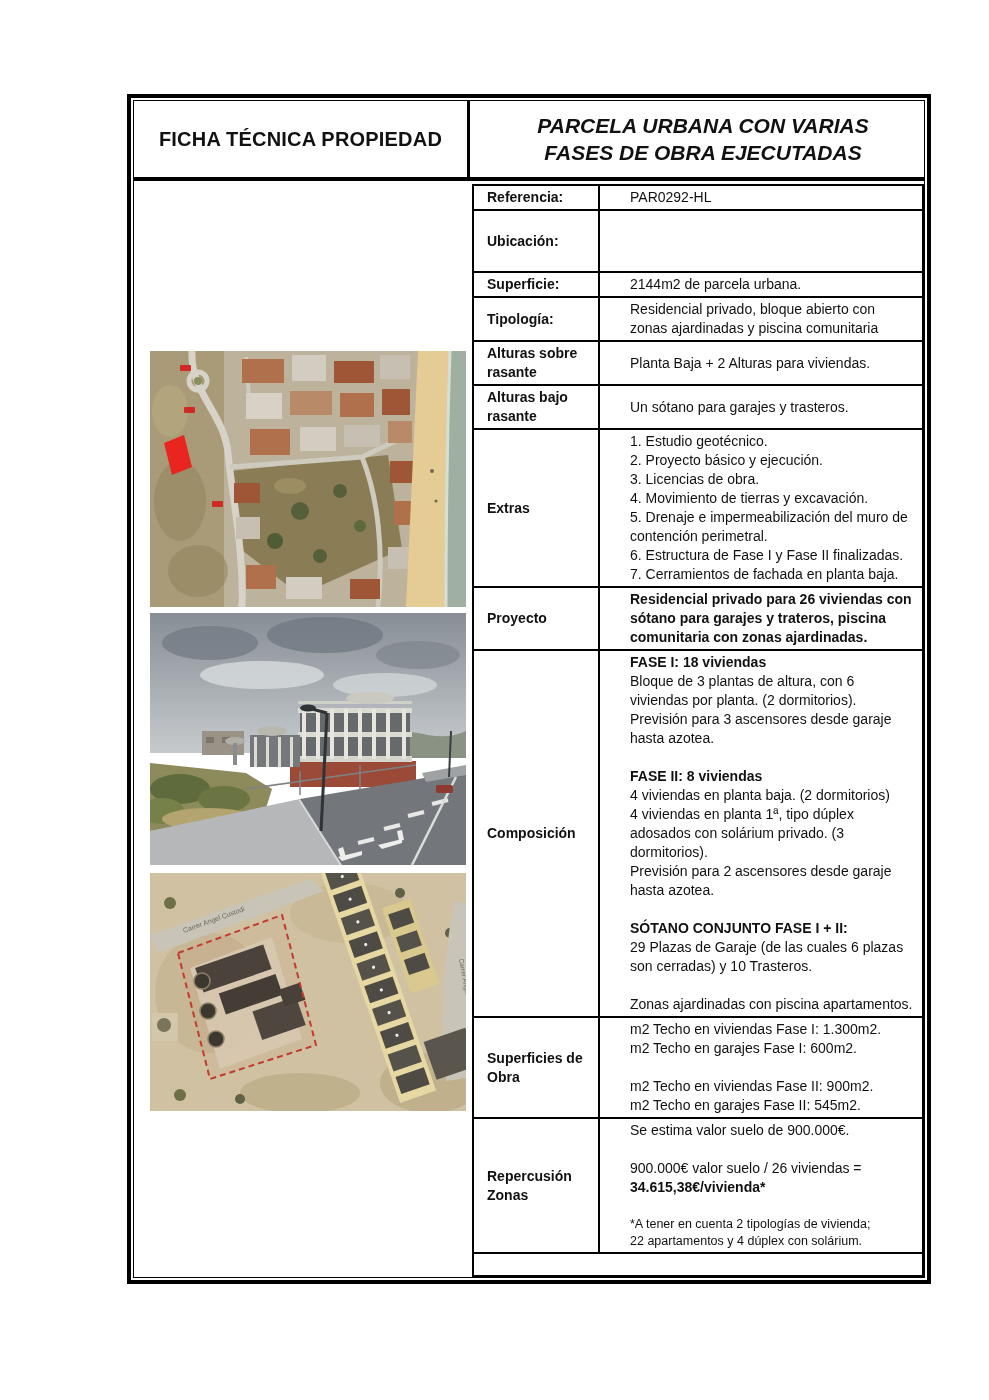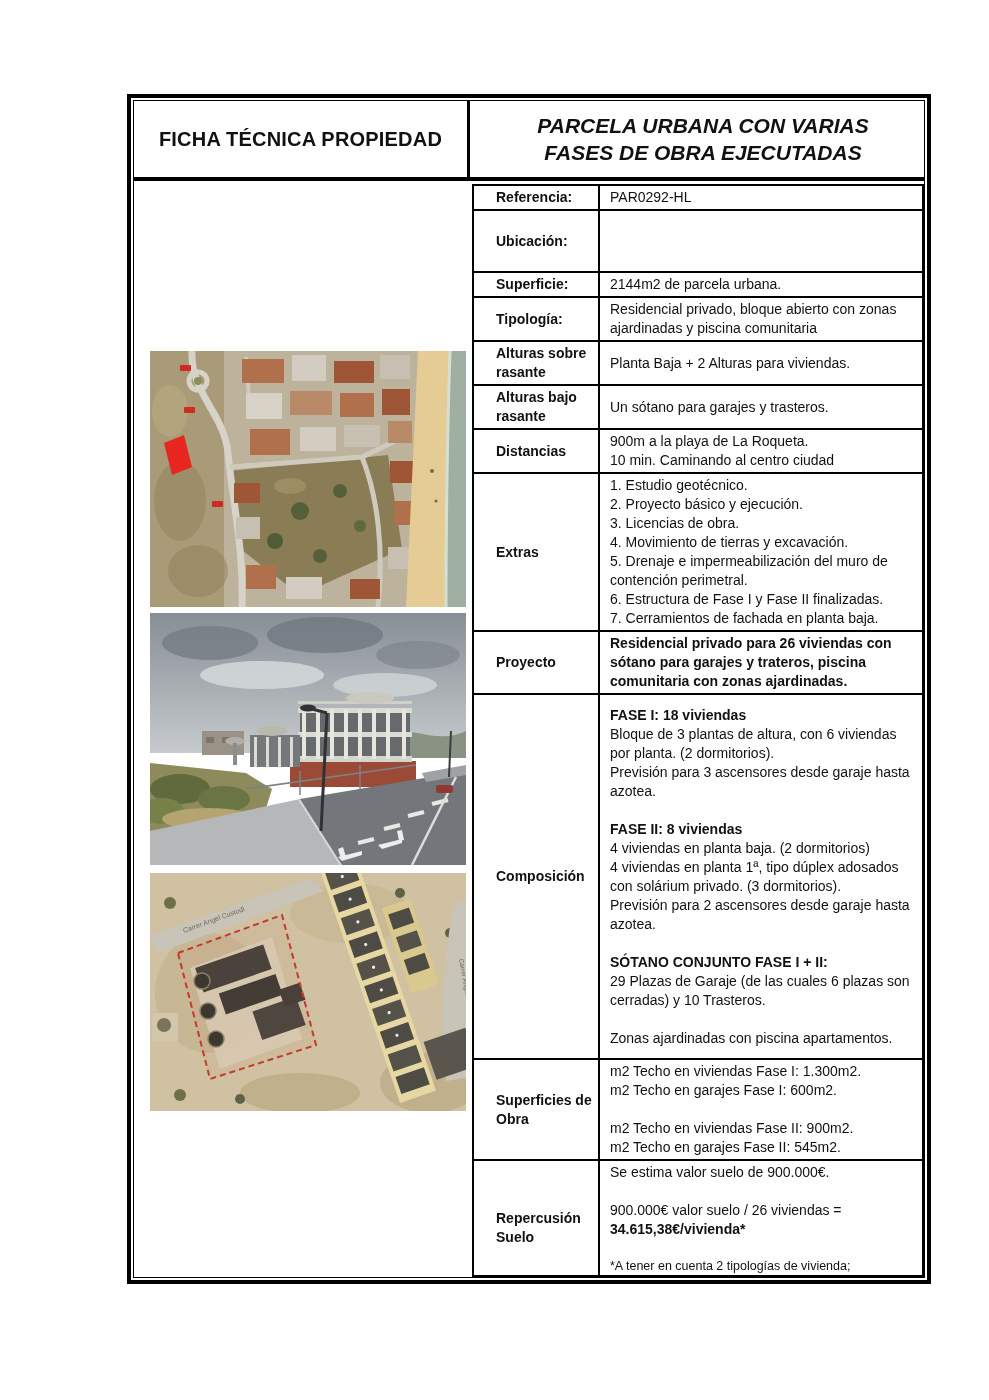--- a/index.html
+++ b/index.html
@@ -12,22 +12,22 @@
   .h-right{flex:1;display:flex;align-items:center;justify-content:center;text-align:center;font-weight:700;
            font-size:21px;line-height:27px;padding:0 28px;box-sizing:border-box;font-style:italic;}
   .bodyarea{flex:1;position:relative;min-height:0;}
   .images{position:absolute;left:16px;top:170px;width:316px;display:flex;flex-direction:column;}
   .ph{flex:0 0 auto;font-size:0;line-height:0;}
   .ph1{margin-bottom:6px;} .ph2{margin-bottom:8px;}
   .rt{position:absolute;left:338px;top:3px;right:0;bottom:0;border:2px solid #000;display:flex;flex-direction:column;
       font-size:14px;line-height:19px;overflow:hidden;}
   .row{display:flex;border-bottom:2px solid #000;flex:0 0 auto;box-sizing:border-box;}
   .lbl{flex:0 0 126px;width:126px;border-right:2px solid #000;font-weight:700;display:flex;align-items:center;
-       padding:2px 6px 2px 22px;box-sizing:border-box;}
-  .val{flex:1;display:flex;flex-direction:column;justify-content:center;padding:2px 6px 2px 10px;box-sizing:border-box;min-width:0;}
+       padding:2px 6px 2px 13px;box-sizing:border-box;}
+  .val{flex:1;display:flex;flex-direction:column;justify-content:center;padding:2px 6px 2px 10px;box-sizing:border-box;min-width:0;margin-left:20px;}
   .b{font-weight:700;}
   .sp{height:19px;}
   .small{font-size:12.5px;line-height:17px;}
   .r-ref{min-height:22px}.r-ubi{min-height:62px}.r-sup{min-height:22px}.r-tip{min-height:42px}
   .r-asr{min-height:42px}.r-abr{min-height:42px}.r-dis{min-height:42px}.r-ext{min-height:157px}
   .r-pro{min-height:62px}.r-com{min-height:365px}.r-sob{min-height:95px}.r-rep{min-height:122px}
 </style>
 </head>
 <body>
 
@@ -278,27 +278,20 @@
         </div>
       </div>
 
       <div class="row r-abr">
         <div class="lbl">Alturas bajo rasante</div>
         <div class="val">
           <div>Un sótano para garajes y trasteros.</div>
         </div>
       </div>
 
-      <div class="row r-dis">
-        <div class="lbl">Distancias</div>
-        <div class="val">
-          <div>900m a la playa de La Roqueta.</div>
-          <div>10 min. Caminando al centro ciudad</div>
-        </div>
-      </div>
 
       <div class="row r-ext">
         <div class="lbl">Extras</div>
         <div class="val">
           <div>1. Estudio geotécnico.</div>
           <div>2. Proyecto básico y ejecución.</div>
           <div>3. Licencias de obra.</div>
           <div>4. Movimiento de tierras y excavación.</div>
           <div>5. Drenaje e impermeabilización del muro de contención perimetral.</div>
           <div>6. Estructura de Fase I y Fase II finalizadas.</div>
@@ -337,21 +330,21 @@
         <div class="val">
           <div>m2 Techo en viviendas Fase I: 1.300m2.</div>
           <div>m2 Techo en garajes Fase I: 600m2.</div>
           <div class="sp"></div>
           <div>m2 Techo en viviendas Fase II: 900m2.</div>
           <div>m2 Techo en garajes Fase II: 545m2.</div>
         </div>
       </div>
 
       <div class="row r-rep">
-        <div class="lbl">Repercusión Suelo</div>
+        <div class="lbl">Repercusión Zonas</div>
         <div class="val">
           <div>Se estima valor suelo de 900.000€.</div>
           <div class="sp"></div>
           <div>900.000€ valor suelo / 26 viviendas =</div>
           <div class="b">34.615,38€/vivienda*</div>
           <div class="sp"></div>
           <div class="small">*A tener en cuenta 2 tipologías de vivienda;</div>
           <div class="small">22 apartamentos y 4 dúplex con solárium.</div>
         </div>
       </div>

